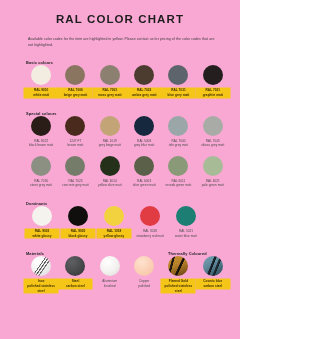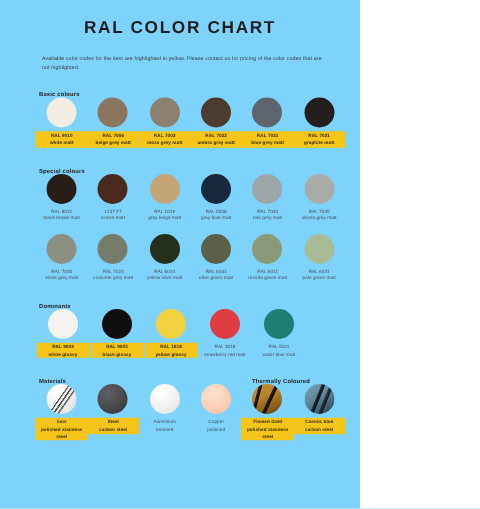--- a/index.html
+++ b/index.html
@@ -11,21 +11,21 @@
     height: 339px;
     background: #ffffff;
     font-family: "Liberation Sans", sans-serif;
     overflow: hidden;
     color: #222222;
   }
   .page {
     position: relative;
     width: 240px;
     height: 339px;
-    background: #7dd3fc;
+    background: #f9a8d4;
     box-sizing: border-box;
     padding: 0;
   }
 
   
   .title {
     text-align: center;
     font-size: 11.5px;
     font-weight: bold;
     letter-spacing: 1.1px;

